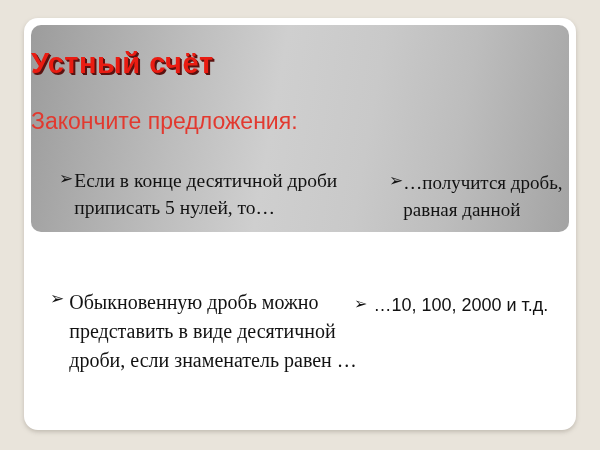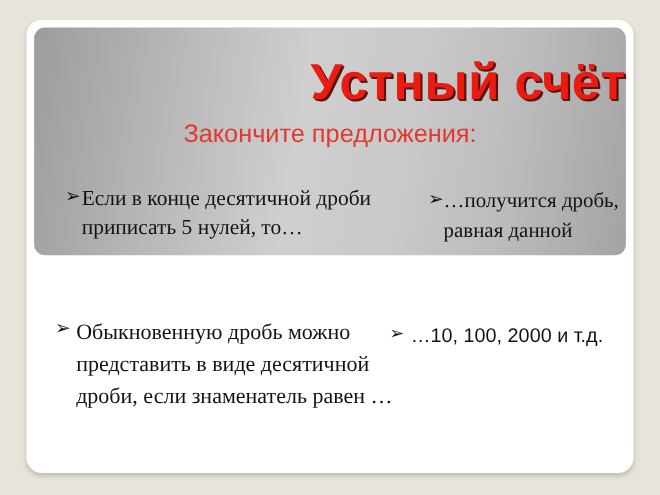--- a/index.html
+++ b/index.html
@@ -42,35 +42,34 @@
         #bdbdbd 78%,
         #adadad 92%,
         #a3a3a3 100%);
   }
 
   .title {
     position: absolute;
     left: 0;
     top: 22px;
     width: 538px;
-    text-align: right;
-    font-size: 46px;
+    text-align: left;
+    font-size: 29px;
     font-weight: bold;
     color: #ea1c12;
     letter-spacing: 0.5px;
     text-shadow: 2px 2px 0 #5a1210, 1px 1px 0 #7a1a14;
     white-space: nowrap;
   }
 
   .subtitle {
     position: absolute;
     left: 0;
     top: 83px;
     width: 538px;
-    text-align: center;
     font-size: 23px;
     font-weight: normal;
     color: #e2392f;
     white-space: nowrap;
   }
 
   
   .block {
     position: absolute;
     display: flex;

